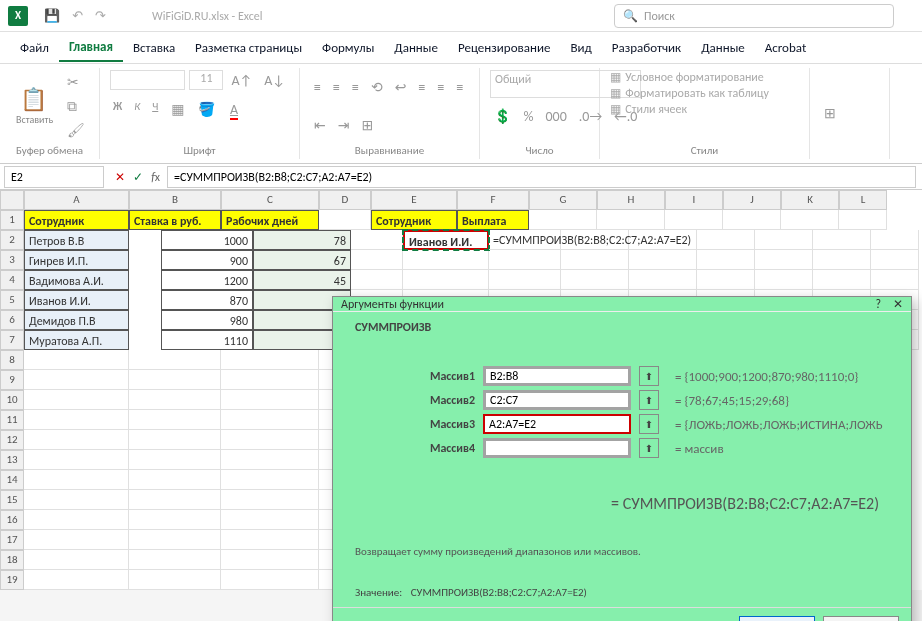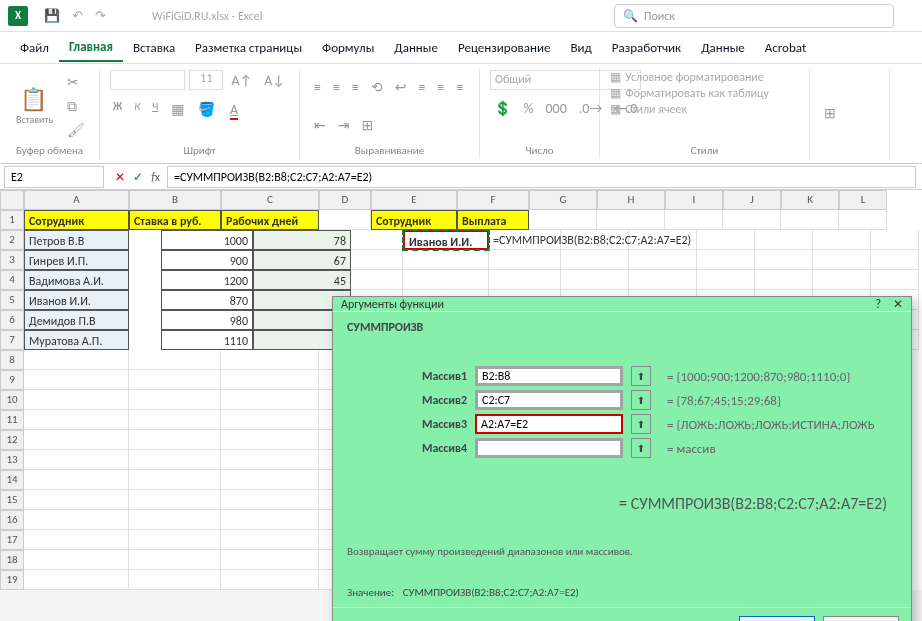--- a/index.html
+++ b/index.html
@@ -40,21 +40,21 @@
   .col-a-data { border: 1px solid #555 !important; background: #e8f0f8; }
   .col-b-data { border: 1px solid #555 !important; text-align: right; margin-left: 32px; }
   .col-c-data { border: 1px solid #555 !important; background: #eaf3ea; text-align: right; }
   .e2-cell { border: 2px solid #c00 !important; font-weight: bold; position: relative; background: #fff; }
   .e2-dashed::before { content: ""; position: absolute; inset: -3px; border: 2px dashed #107c41; pointer-events: none; }
   .f-over { position: absolute; white-space: nowrap; z-index: 2; }
 
   .dialog { position: absolute; left: 332px; top: 296px; width: 580px; height: 336px; background: #86efac; border: 1px solid #888; box-shadow: 4px 4px 12px rgba(0,0,0,0.25); z-index: 50; display: flex; flex-direction: column; }
   .dialog-title { height: 28px; display: flex; align-items: center; padding: 0 8px; font-size: 12px; border-bottom: 1px solid #eee; }
   .dialog-title .dt-right { margin-left: auto; display: flex; gap: 12px; }
-  .dialog-body { padding: 8px 14px; flex: 1; font-size: 12px; color: #444; display: flex; flex-direction: column; gap: 24px; }
+  .dialog-body { padding: 8px 22px; flex: 1; font-size: 12px; color: #444; display: flex; flex-direction: column; gap: 24px; }
   .fn-name { font-weight: bold; margin-bottom: 8px; }
   .arg-row { display: flex; align-items: center; margin-bottom: 4px; gap: 8px; }
   .arg-label { width: 120px; text-align: right; font-weight: bold; }
   .arg-input { width: 148px; height: 20px; border: 3px solid #a3a3a3; padding: 1px 4px; font-size: 12px; }
   .arg-input.red { border: 2px solid #c00; }
   .ref-btn { width: 20px; height: 20px; border: 1px solid #888; display: flex; align-items: center; justify-content: center; font-size: 10px; cursor: pointer; }
   .arg-result { flex: 1; padding-left: 8px; color: #666; font-size: 13px; white-space: nowrap; overflow: hidden; }
   .eq-row { text-align: right; padding: 8px 10px 4px 0; color: #555; font-size: 16px; }
   .desc { font-size: 11px; color: #555; margin: 4px 0; }
   .desc-label { text-align: right; width: 200px; display: inline-block; font-weight: bold; vertical-align: top; }
@@ -138,21 +138,21 @@
       <span class="rb-icon">≡</span>
       <span class="rb-icon">≡</span>
       <span class="rb-icon">⇤</span>
       <span class="rb-icon">⇥</span>
       <span class="rb-icon">⊞</span>
     </div>
     <div class="ribbon-group-label">Выравнивание</div>
   </div>
   <div class="ribbon-group" style="width:120px;">
     <div class="ribbon-group-body" style="flex-direction:column;align-items:stretch;">
-      <div style="border:1px solid #ddd;height:20px;padding:1px 4px;">Общий</div>
+      <div style="border:1px solid #ddd;height:28px;padding:1px 4px;">Общий</div>
       <div style="display:flex;gap:4px;margin-top:4px;">
         <span class="rb-icon">💲</span>
         <span class="rb-icon">%</span>
         <span class="rb-icon">000</span>
         <span class="rb-icon">.0→</span>
         <span class="rb-icon">←.0</span>
       </div>
     </div>
     <div class="ribbon-group-label">Число</div>
   </div>

